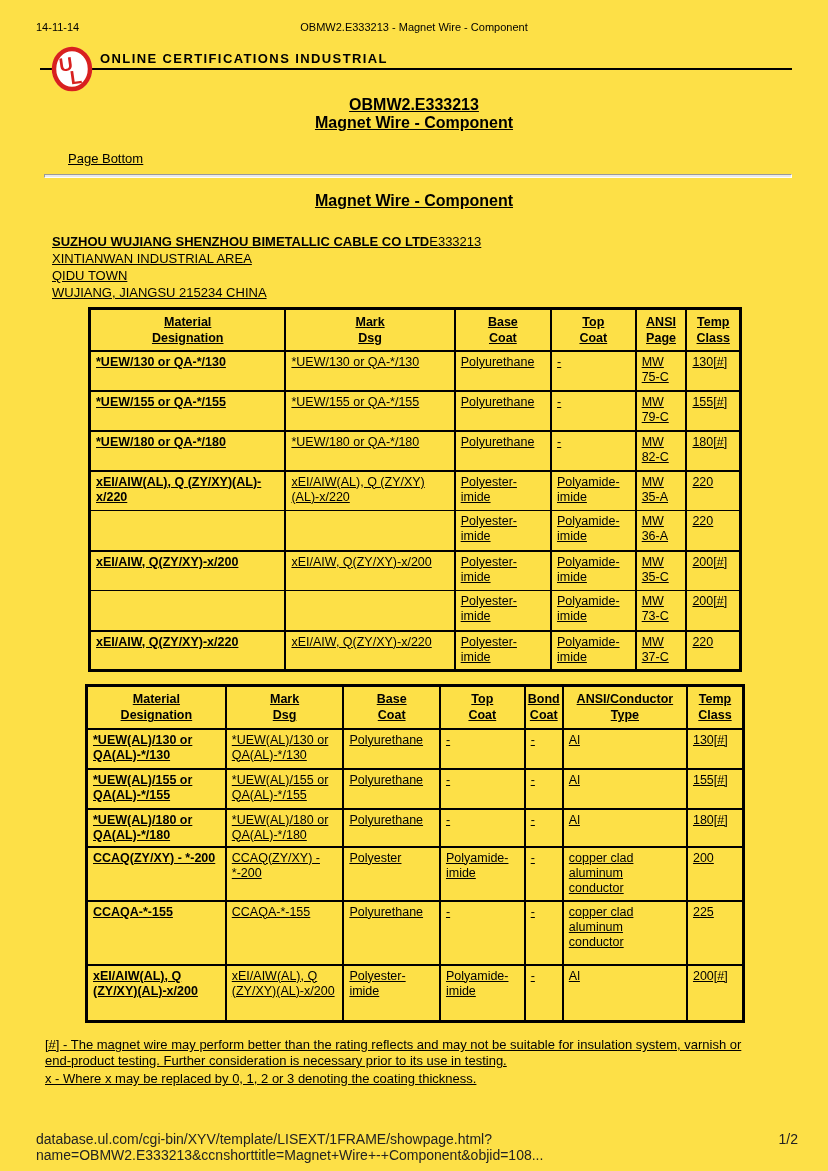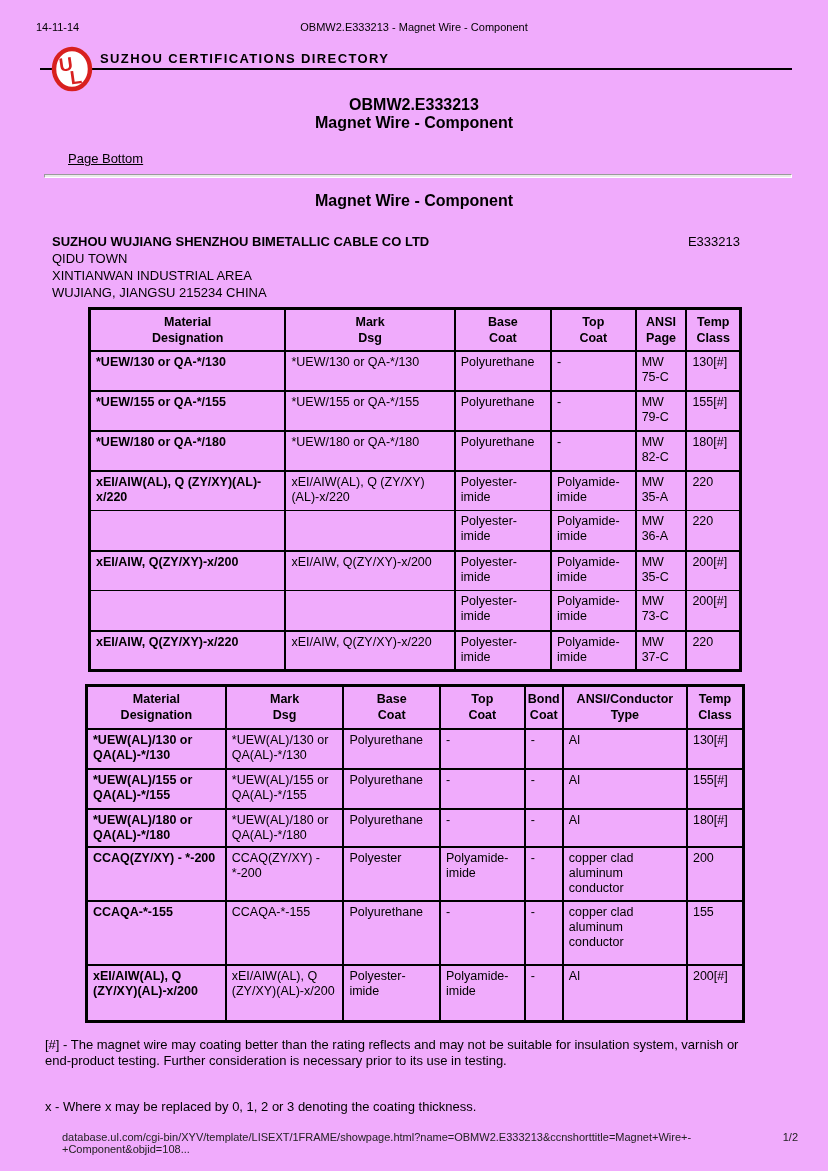--- a/index.html
+++ b/index.html
@@ -3,22 +3,23 @@
 <meta charset="utf-8">
 <style>
   * { margin: 0; padding: 0; box-sizing: border-box; }
   html, body { background: #fff; }
   body { font-family: "Liberation Sans", sans-serif; color: #000; }
   .page {
     position: relative;
     width: 828px;
     height: 1171px;
     margin: 0 auto;
-    background: #f0abfc;
+    background: #fde047;
     overflow: hidden;
+    text-decoration: underline;
   }
 
   
   .print-header {
     position: absolute;
     top: 21px; left: 36px; right: 36px;
     font-size: 11px;
   }
   .print-date { position: absolute; left: 0; top: 0; }
   .print-title { text-align: center; }
@@ -47,21 +48,21 @@
     border-left: 1px solid #9a9a9a;
     border-bottom: 1px solid #fff;
     border-right: 1px solid #fff;
   }
 
   .section-title { margin-top: 14px; text-align: center; font-size: 16px; font-weight: bold; }
 
   .geninfo-wrap { margin: 32px 0 0 52px; }
 
   .company { margin: 23px 88px 0 52px; font-size: 13px; line-height: 17px; }
-  .company-row1 { display: flex; justify-content: space-between; }
+  .company-row1 { display: flex; justify-content: flex-start; }
   .company-name { font-weight: bold; }
 
   table.datatable {
     border-collapse: collapse;
     table-layout: fixed;
     border: 3px solid #000;
     font-size: 12.5px;
   }
   table.t1 { margin: 6px 0 0 88px; width: 654px; }
   table.t2 { margin: 12px 0 0 85px; width: 660px; }
@@ -73,47 +74,47 @@
   .datatable td {
     vertical-align: top; text-align: left;
     padding: 3px 5px; line-height: 15px;
     overflow: hidden;
   }
   .datatable td:first-child { font-weight: bold; }
   tr.before-thin td { border-bottom-width: 1px; }
   tr.thin-top td { border-top-width: 1px; }
 
   .notes { margin: 14px 40px 0 45px; max-width: 715px; font-size: 13px; line-height: 15.5px; }
-  .note-x { margin-top: 31px; }
+  .note-x { margin-top: 3px; }
 
   .print-footer {
     position: absolute; top: 1131px; left: 36px; right: 30px;
-    font-size: 11px; color: #222;
-    display: flex; justify-content: flex-end; margin-left: 26px;
+    font-size: 14px; color: #222;
+    display: flex; justify-content: flex-end;
   }
 </style>
 </head>
 <body>
 
 <div class="page">
 
   <div class="print-header">
     <span class="print-date">14-11-14</span>
     <div class="print-title">OBMW2.E333213 - Magnet Wire - Component</div>
   </div>
 
   <div class="masthead">
     <div class="masthead-line"></div>
     <svg class="ul-logo" width="44" height="48" viewBox="0 0 44 48">
       <ellipse cx="22" cy="24" rx="20" ry="22" fill="#ffffff" stroke="none"></ellipse>
       <ellipse cx="22" cy="24" rx="18" ry="20" fill="none" stroke="#d8201f" stroke-width="4.5"></ellipse>
       <text x="9" y="26" font-family="Liberation Sans, sans-serif" font-size="19" font-weight="bold" fill="#d8201f" transform="rotate(-8 14 20)">U</text>
       <text x="20" y="39" font-family="Liberation Sans, sans-serif" font-size="19" font-weight="bold" fill="#d8201f" transform="rotate(-8 24 32)">L</text>
     </svg>
-    <div class="directory-title">SUZHOU CERTIFICATIONS DIRECTORY</div>
+    <div class="directory-title">ONLINE CERTIFICATIONS INDUSTRIAL</div>
   </div>
 
   <div class="doc-heading">
     <div>OBMW2.E333213</div>
     <div>Magnet Wire - Component</div>
   </div>
 
   <div class="page-bottom-wrap">
     <a class="doclink">Page Bottom</a>
   </div>
@@ -121,22 +122,22 @@
   <div class="rule"></div>
 
   <div class="section-title">Magnet Wire - Component</div>
 
 
   <div class="company">
     <div class="company-row1">
       <span class="company-name">SUZHOU WUJIANG SHENZHOU BIMETALLIC CABLE CO LTD</span>
       <span>E333213</span>
     </div>
+    <div>XINTIANWAN INDUSTRIAL AREA</div>
     <div>QIDU TOWN</div>
-    <div>XINTIANWAN INDUSTRIAL AREA</div>
     <div>WUJIANG, JIANGSU 215234 CHINA</div>
   </div>
 
   <table class="datatable t1">
     <colgroup>
       <col style="width:30.1%">
         <col style="width:26.0%">
         <col style="width:14.8%">
       <col style="width:13.0%">
         <col style="width:7.8%">
@@ -287,36 +288,36 @@
       <td>copper clad aluminum conductor</td>
       <td>200</td>
     </tr>
     <tr style="height:64px">
       <td>CCAQA-*-155</td>
       <td>CCAQA-*-155</td>
       <td>Polyurethane</td>
       <td>-</td>
       <td>-</td>
       <td>copper clad aluminum conductor</td>
-      <td>155</td>
+      <td>225</td>
     </tr>
     <tr style="height:57px">
       <td>xEI/AIW(AL), Q (ZY/XY)(AL)-x/200</td>
       <td>xEI/AIW(AL), Q (ZY/XY)(AL)-x/200</td>
       <td>Polyester-imide</td>
       <td>Polyamide-imide</td>
       <td>-</td>
       <td>Al</td>
       <td>200[#]</td>
     </tr>
   </tbody>
     </table>
 
   <div class="notes">
-    <div class="note-hash">[#] - The magnet wire may coating better than the rating reflects and may not be suitable for insulation system, varnish or end-product testing. Further consideration is necessary prior to its use in testing.</div>
+    <div class="note-hash">[#] - The magnet wire may perform better than the rating reflects and may not be suitable for insulation system, varnish or end-product testing. Further consideration is necessary prior to its use in testing.</div>
     <div class="note-x">x - Where x may be replaced by 0, 1, 2 or 3 denoting the coating thickness.</div>
   </div>
 
   <div class="print-footer">
     <span>database.ul.com/cgi-bin/XYV/template/LISEXT/1FRAME/showpage.html?name=OBMW2.E333213&amp;ccnshorttitle=Magnet+Wire+-+Component&amp;objid=108...</span>
     <span>1/2</span>
   </div>
 
 </div>
 

